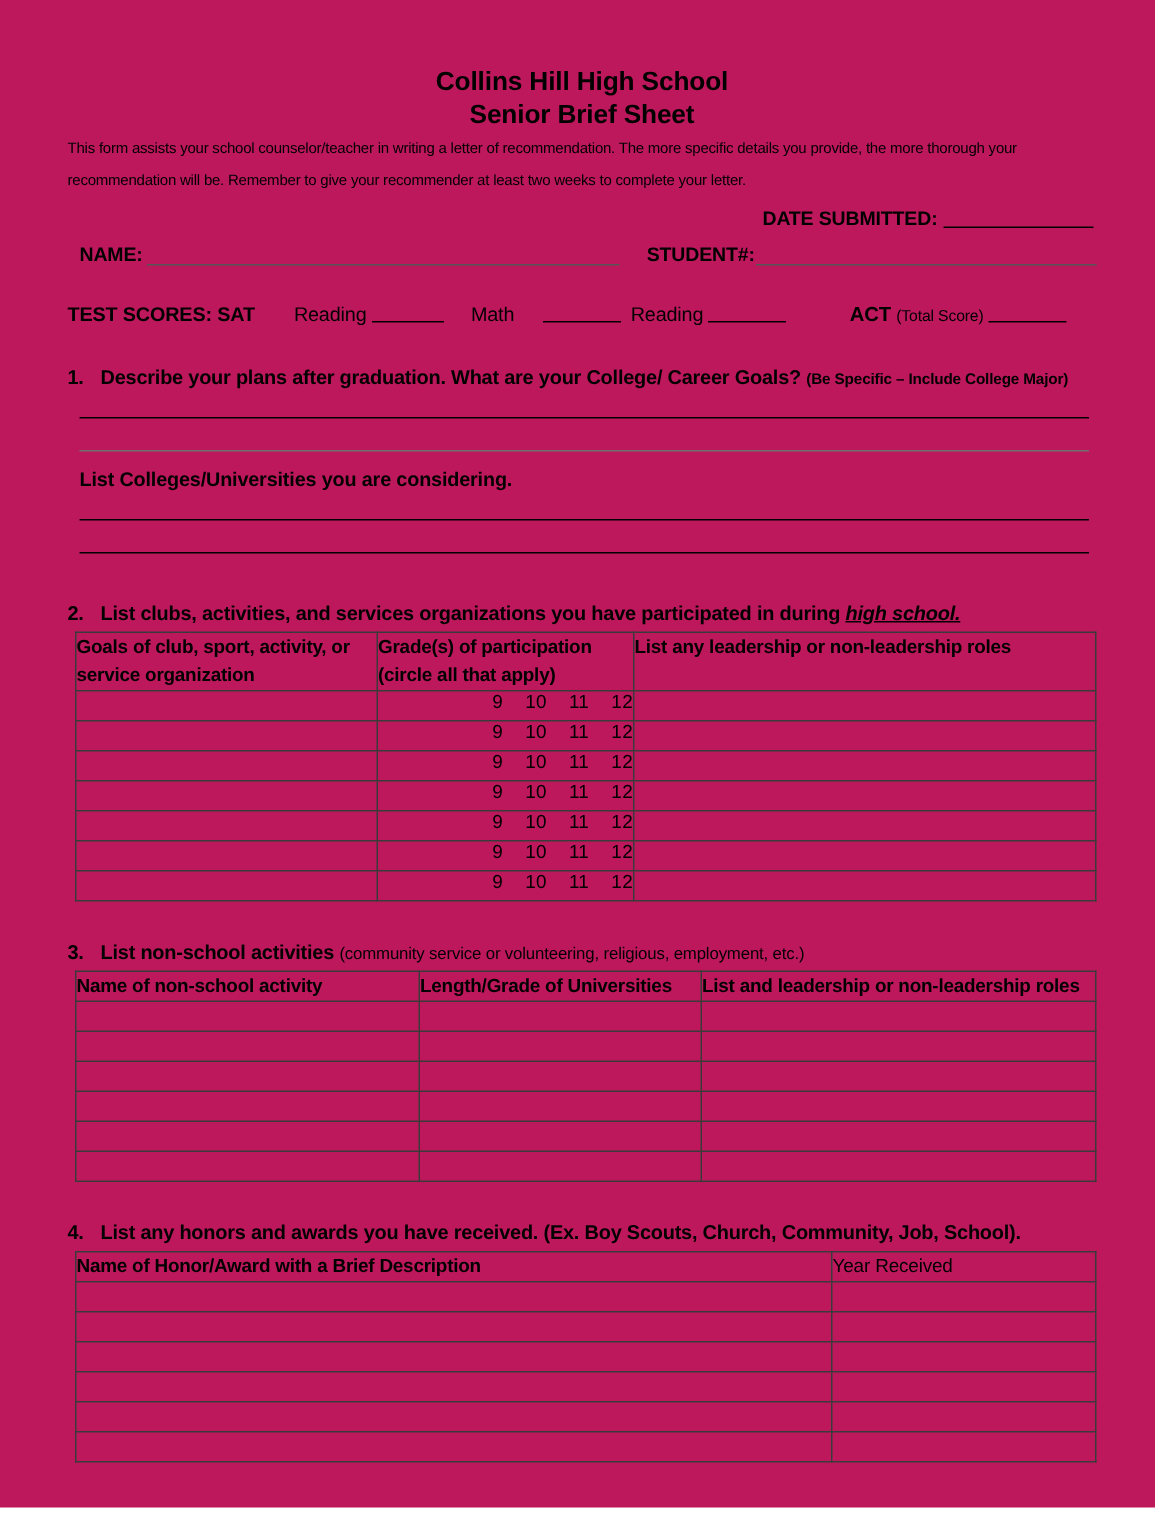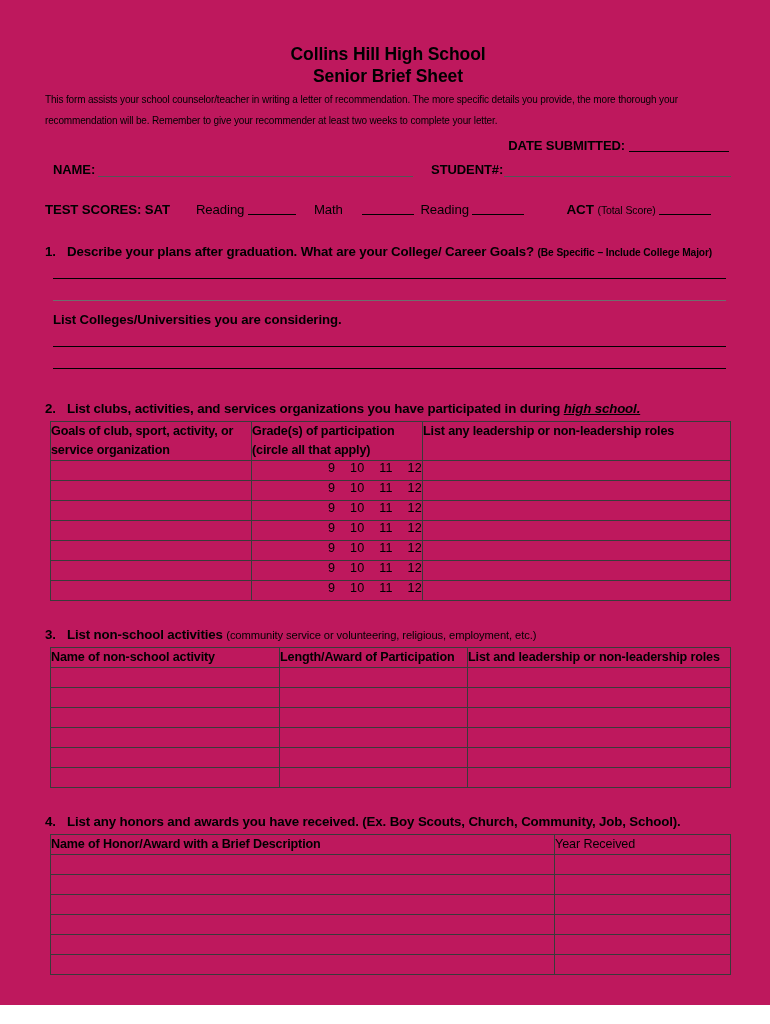--- a/index.html
+++ b/index.html
@@ -299,21 +299,21 @@
     <div class="q">
       <span class="q-num">3.</span>
       <span class="q-text"><span>List non-school activities</span> <span class="q-note-reg" style="font-weight:normal;">(community service or volunteering, religious, employment, etc.)</span></span>
     </div>
 
     <div style="height:5px;"></div>
     <table class="form">
       <tbody>
         <tr>
           <td class="hd" style="width:228px;">Name of non-school activity</td>
-          <td class="hd" style="width:187px;">Length/Award of Participation</td>
+          <td class="hd" style="width:187px;">Length/Grade of Universities</td>
           <td class="hd">List and leadership or non-leadership roles</td>
         </tr>
         <tr>
           <td class="cell"></td>
           <td class="cell"></td>
           <td class="cell"></td>
         </tr>
         <tr>
           <td class="cell"></td>
           <td class="cell"></td>

